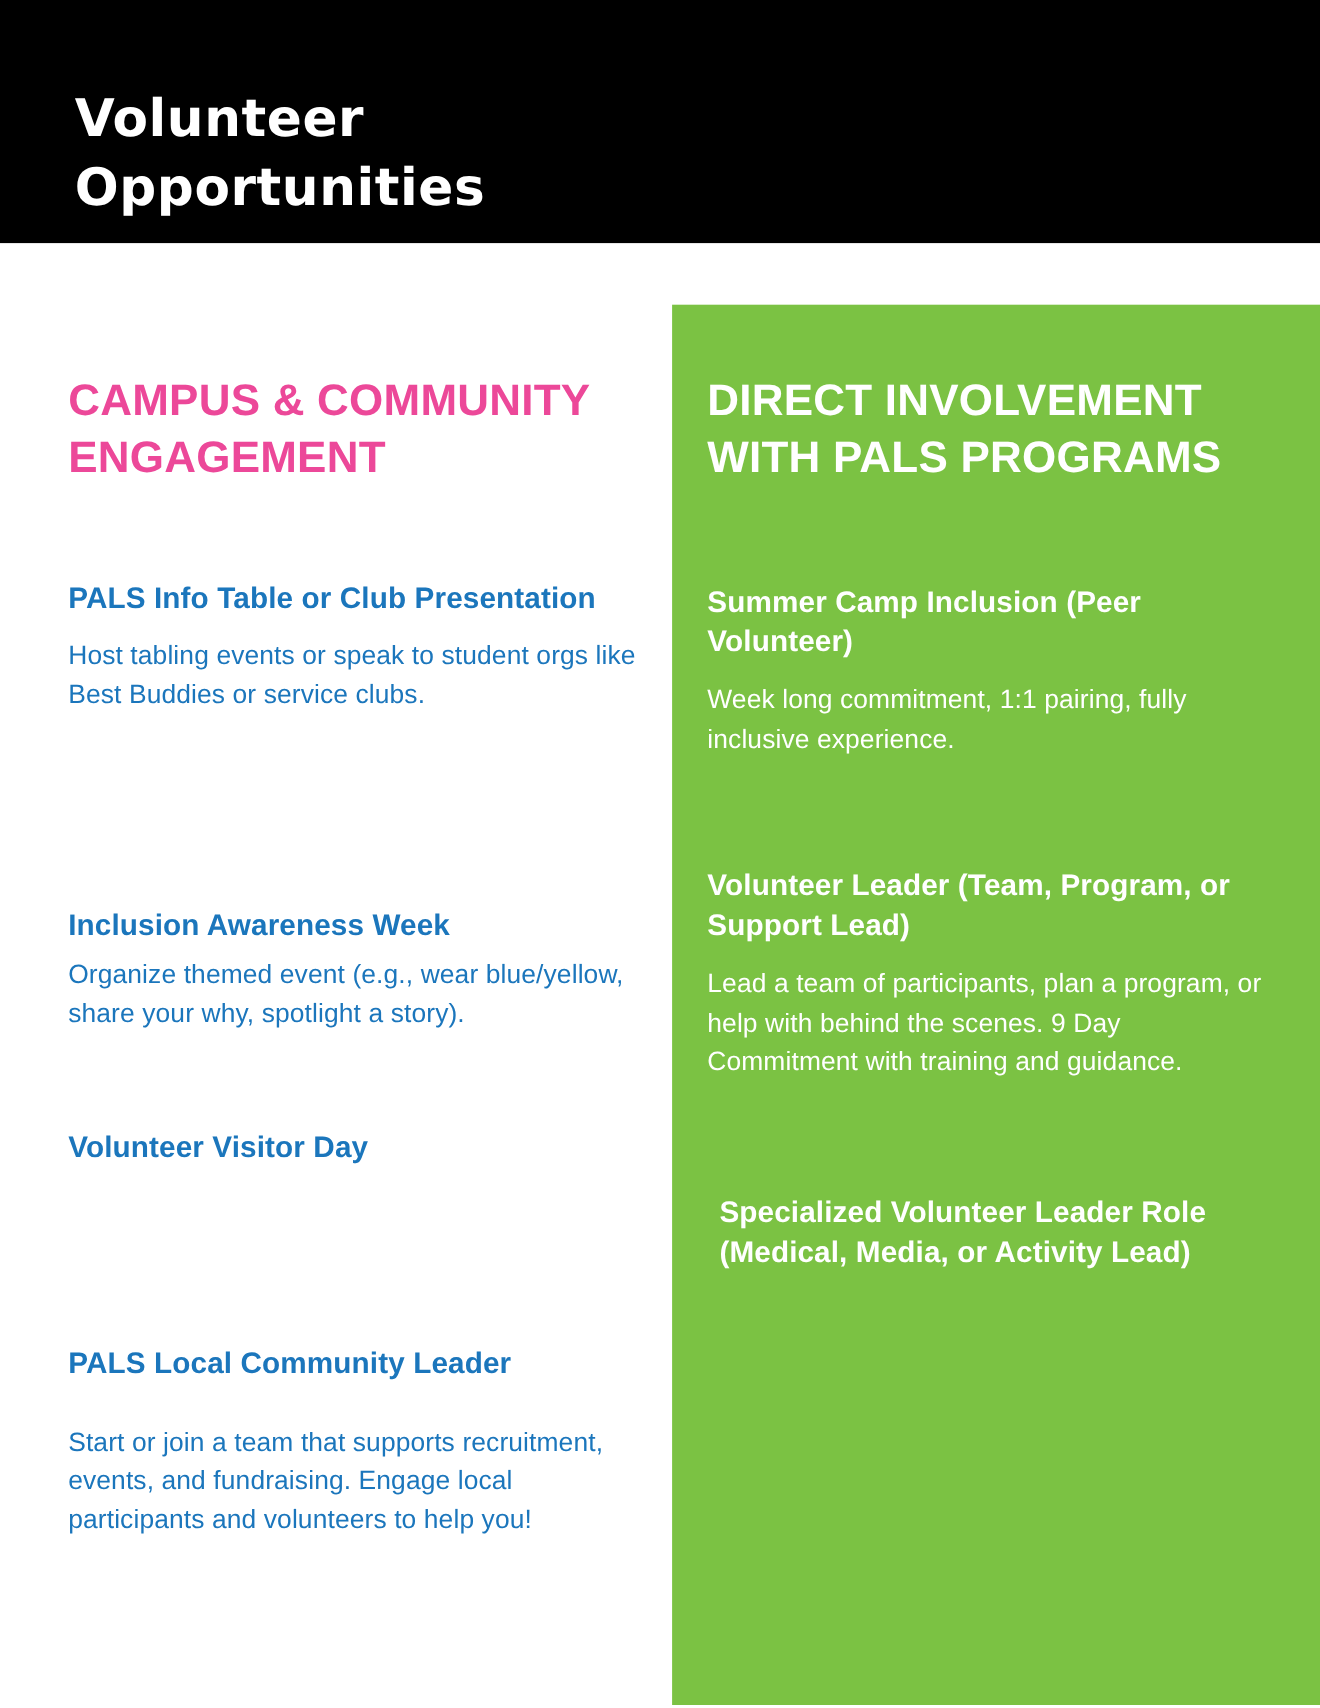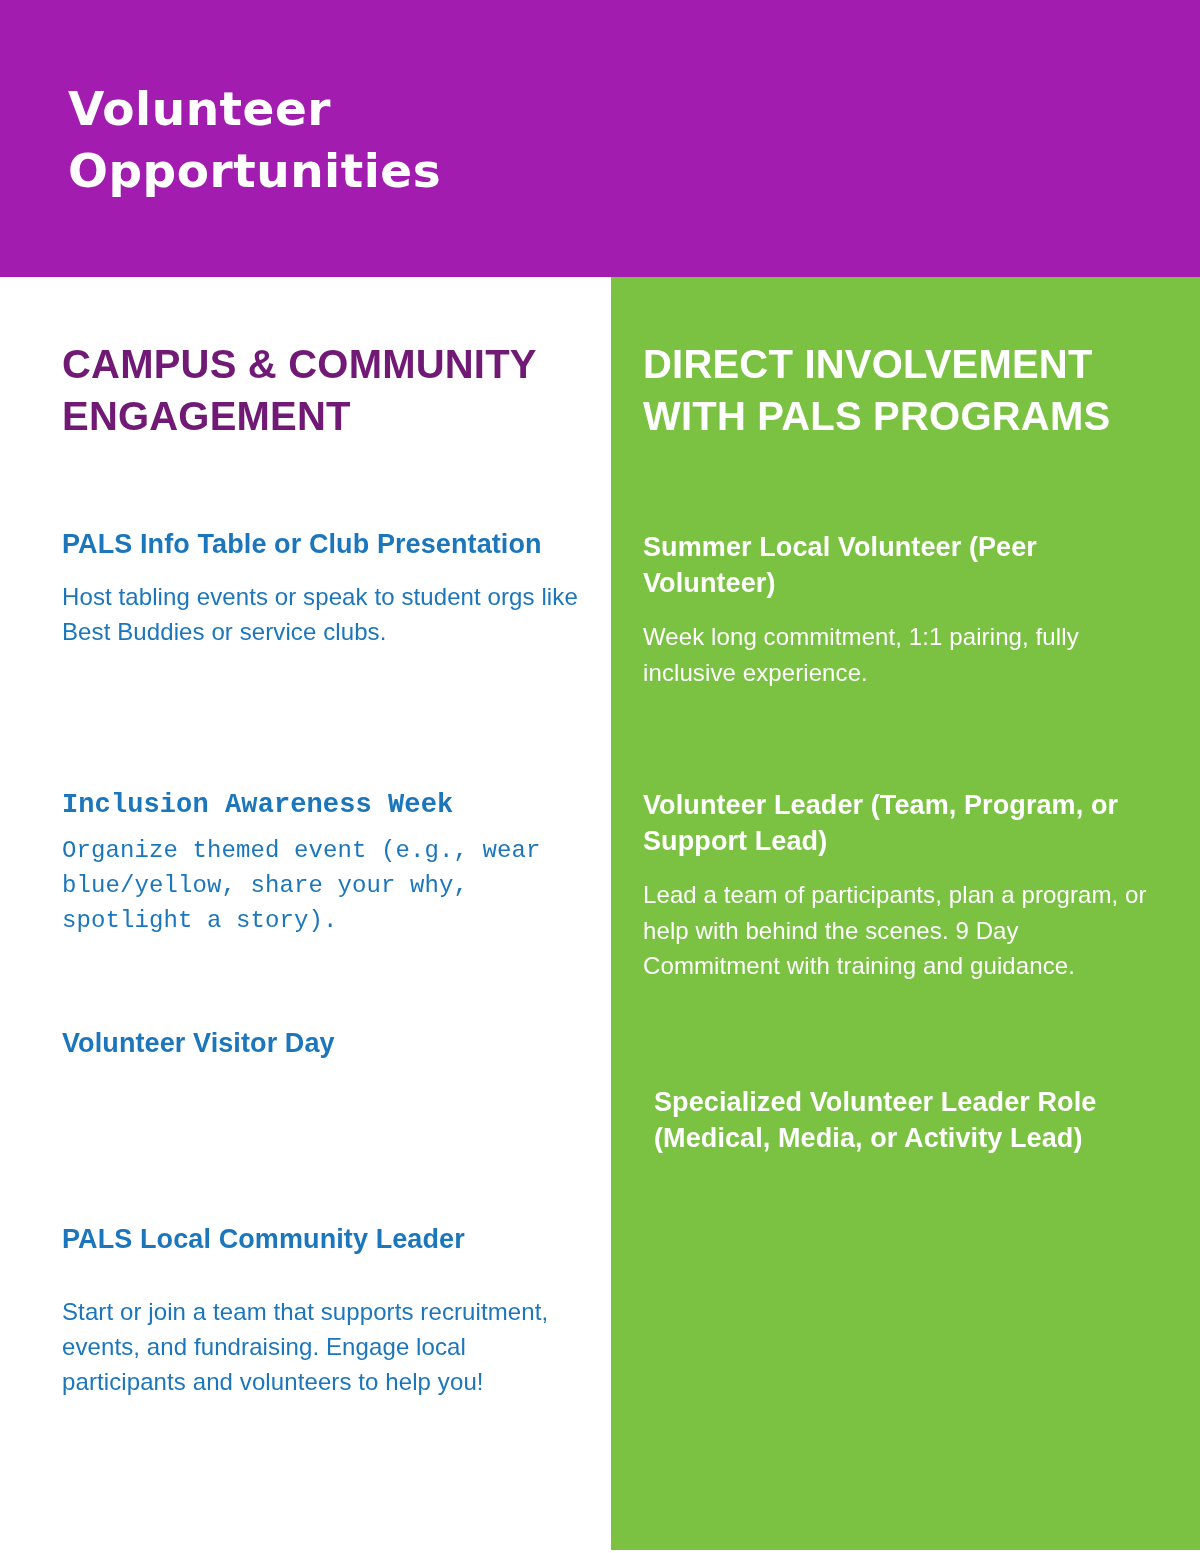--- a/index.html
+++ b/index.html
@@ -9,22 +9,22 @@
     position: relative;
     background: #ffffff;
     font-family: "Liberation Sans", sans-serif;
     overflow: hidden;
   }
 
   
   .header-band {
     position: absolute;
     left: 0; top: 0;
-    width: 1200px; height: 277px;
-    background: #a21caf;
+    width: 1200px; height: 221px;
+    background: #000000;
   }
   .page-title {
     position: absolute;
     left: 68px; top: 78px;
     margin: 0;
     width: 560px;
     font-family: "DejaVu Sans", sans-serif;
     font-weight: bold;
     font-size: 47px;
     line-height: 1.32;
@@ -47,42 +47,42 @@
 
   .section-header {
     position: absolute;
     top: 338px;
     margin: 0;
     font-size: 40px;
     font-weight: 800;
     line-height: 1.30;
     letter-spacing: 0.2px;
   }
-  .col-left  .section-header { color: #701a75; width: 540px; }
+  .col-left  .section-header { color: #ec4899; width: 540px; }
   .col-right .section-header { color: #ffffff; width: 510px; }
 
   .item { position: absolute; }
   .item h3 {
     margin: 0;
     font-size: 27px;
     font-weight: bold;
     line-height: 1.32;
     letter-spacing: 0.1px;
   }
   .item p {
     margin: 16px 0 0 0;
     font-size: 24px;
     font-weight: normal;
     line-height: 1.47;
     letter-spacing: 0.1px;
   }
 
   
   .l-item-0 { top: 527px; }
-  .l-item-1 { top: 788px; font-family: Liberation Mono, monospace; }
+  .l-item-1 { top: 824px; }
   .l-item-2 { top: 1026px; }
   .l-item-3 { top: 1222px; }
   .l-item-1 p, .l-item-2 p { margin-top: 9px; }
   .l-item-3 p { margin-top: 36px; }
 
   .r-item-0 { top: 530px; }
   .r-item-1 { top: 788px; }
   .r-item-2 { top: 1085px; margin-left: 11px; }
   .r-item-0 p, .r-item-1 p, .r-item-2 p { margin-top: 18px; }
 </style>
@@ -115,21 +115,21 @@
   <div class="item l-item-3">
     <h3>PALS Local Community Leader</h3>
     <p>Start or join a team that supports recruitment, events, and fundraising. Engage local participants and volunteers to help you!</p>
   </div>
 </section>
 
 <section class="col col-right">
   <h2 class="section-header">DIRECT INVOLVEMENT WITH PALS PROGRAMS</h2>
 
   <div class="item r-item-0">
-    <h3>Summer Local Volunteer (Peer Volunteer)</h3>
+    <h3>Summer Camp Inclusion (Peer Volunteer)</h3>
     <p>Week long commitment, 1:1 pairing, fully inclusive experience.</p>
   </div>
 
   <div class="item r-item-1">
     <h3>Volunteer Leader (Team, Program, or Support Lead)</h3>
     <p>Lead a team of participants, plan a program, or help with behind the scenes. 9 Day Commitment with training and guidance.</p>
   </div>
 
   <div class="item r-item-2">
     <h3>Specialized Volunteer Leader Role (Medical, Media, or Activity Lead)</h3>

